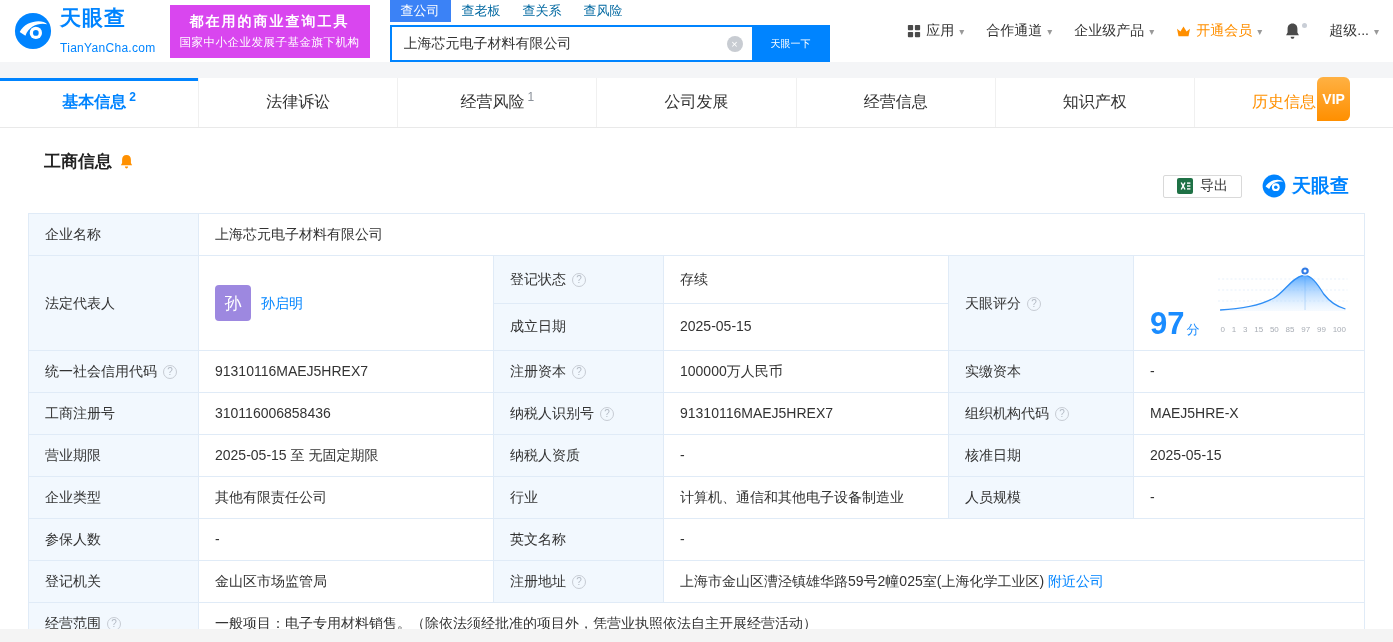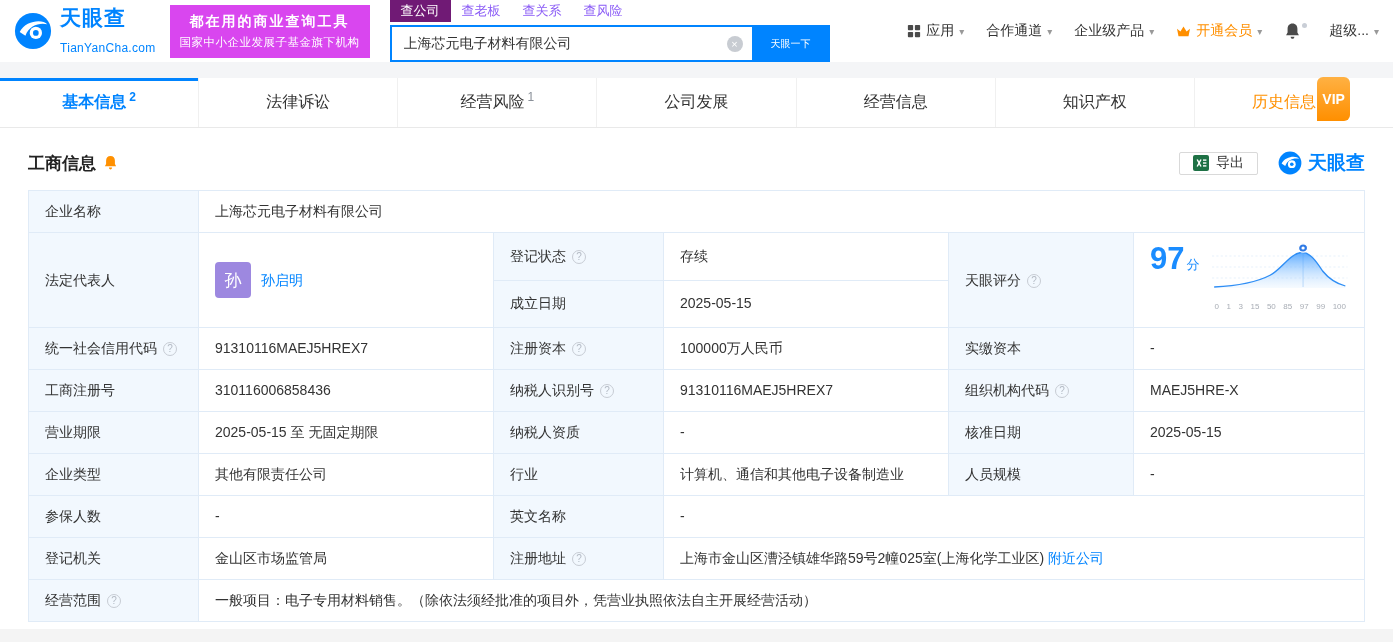--- a/index.html
+++ b/index.html
@@ -11,22 +11,22 @@
   .logo { display:flex; align-items:center; gap:8px; cursor:pointer; }
   .logo-txt { color:#0084ff; }
   .logo-name { font-size:21px; font-weight:bold; line-height:1.05; letter-spacing:1px; }
   .logo-domain { font-size:12px; letter-spacing:.3px; margin-top:11px; }
   .promo { background:#d946ef; color:#fff; text-align:center; padding:8px 10px; }
   .promo-line1 { font-size:14px; font-weight:bold; letter-spacing:2px; }
   .promo-line2 { font-size:11.5px; margin-top:4px; letter-spacing:.5px; }
 
   .search-wrap { display:flex; flex-direction:column; margin-left:6px; }
   .search-tabs { display:flex; margin-bottom:3px; }
-  .search-tab { font-size:13px; padding:2px 11px; color:#8b5cf6; cursor:pointer; }
-  .search-tab.active { background:#701a75; color:#fff; }
+  .search-tab { font-size:13px; padding:2px 11px; color:#0369a1; cursor:pointer; }
+  .search-tab.active { background:#3b82f6; color:#fff; }
   .search-row { display:flex; }
   .search-input-box { position:relative; }
   .search-input { width:362px; height:37px; border:2px solid #0084ff; border-right:none;
      padding:0 32px 0 12px; font-size:14px; color:#333; outline:none;
      font-family:"Liberation Sans","DejaVu Sans",sans-serif; }
   .clear-btn { position:absolute; right:9px; top:50%; transform:translateY(-50%);
      width:16px; height:16px; border-radius:50%; background:#c8ccd2; color:#fff;
      font-size:11px; line-height:16px; text-align:center; cursor:pointer; }
   .search-btn { width:78px; height:37px; background:#0084ff; color:#fff; border:none;
      font-size:10px; cursor:pointer; font-family:inherit; }
@@ -49,21 +49,21 @@
   .badge { font-size:12px; margin-left:3px; color:#8a9099; transform:translateY(-6px); }
   .ptab.active .badge { color:#0084ff; }
   .badge:empty { display:none; }
   .ptab.history { color:#ff9000; }
   .ptab-inner { position:relative; display:flex; align-items:center; }
   .vip-tag { position:absolute; top:-15px; right:-14px; background:linear-gradient(#ffb143,#ff8f00);
      color:#fff; font-size:14px; font-weight:bold; padding:14px 5px; border-radius:6px 6px 6px 0; }
 
   
   main { padding:0 28px; }
-  .section-head { display:flex; align-items:center; margin:22px 0 14px; }
+  .section-head { display:flex; align-items:flex-start; margin:22px 16px 14px;flex-direction:column; }
   .section-title { font-size:17px; font-weight:bold; color:#222; display:flex; align-items:center; gap:7px; }
   .head-right { margin-left:auto; display:flex; align-items:center; gap:20px; }
   .export-btn { display:flex; align-items:center; gap:7px; border:1px solid #d9d9d9; border-radius:2px;
      height:23px; padding:0 13px; font-size:14px; color:#333; background:#fff; cursor:pointer;
      font-family:inherit; }
   .brand { display:flex; align-items:center; gap:6px; color:#0084ff; font-weight:bold; font-size:19px; }
 
   
   table.info { width:100%; border-collapse:collapse; table-layout:fixed; }
   table.info td { border:1px solid #e0ebf7; padding:10px 16px; font-size:14px; color:#333;
@@ -72,21 +72,21 @@
   .help { display:inline-block; width:14px; height:14px; border:1px solid #c7ccd4; border-radius:50%;
      color:#b3bac4; font-size:10px; line-height:12px; text-align:center; margin-left:6px;
      vertical-align:1px; cursor:pointer; }
   .status { color:#00b26a; }
   .link { color:#0084ff; cursor:pointer; text-decoration:none; }
   .rep { display:flex; align-items:center; }
   .avatar { display:inline-flex; width:36px; height:36px; border-radius:4px; background:#9d88e0;
      color:#fff; font-size:17px; align-items:center; justify-content:center; margin-right:10px;
      cursor:pointer; flex:none; }
   td.score-cell { padding:6px 10px 4px 16px; }
-  .score-flex { display:flex; align-items:flex-start; gap:13px; }
+  .score-flex { display:flex; align-items:flex-end; gap:19px; }
   .score-num { color:#1a8cff; font-size:31px; font-weight:bold; line-height:1; }
   .score-unit { color:#1a8cff; font-size:13px; margin-left:2px; }
   .score-chart { flex:1; min-width:0; }
   .axis { display:flex; justify-content:space-between; font-size:8px; color:#a8adb5; margin-top:1px; padding:0 2px; }
 
   .bottom-strip { position:absolute; left:0; right:0; bottom:0; height:13px; background:#f4f4f4; }
 </style>
 </head>
 <body>
 

